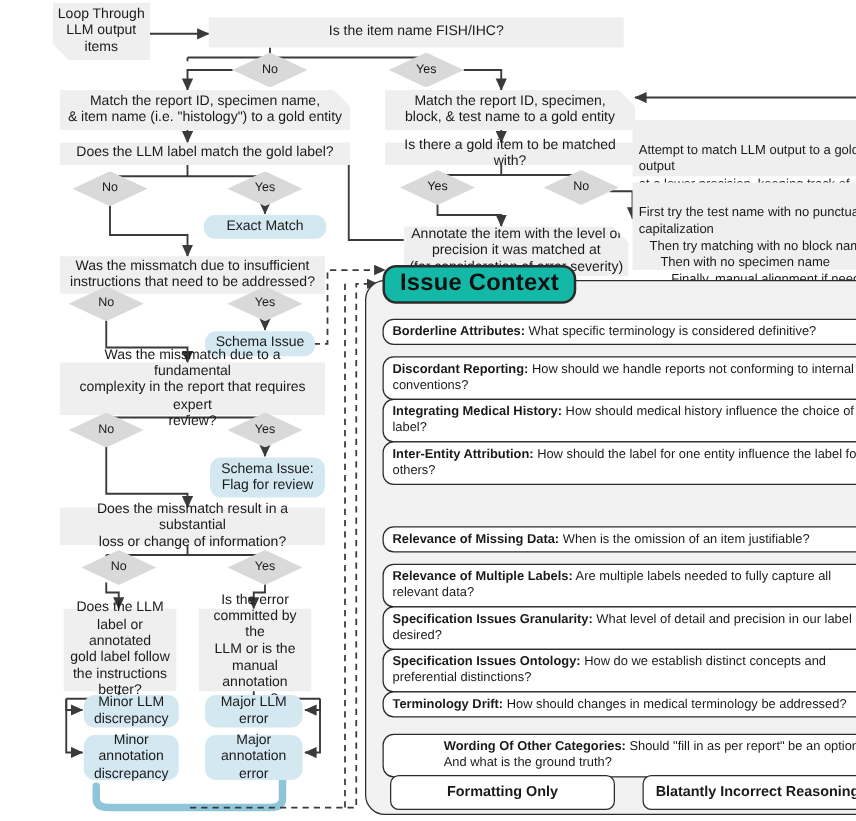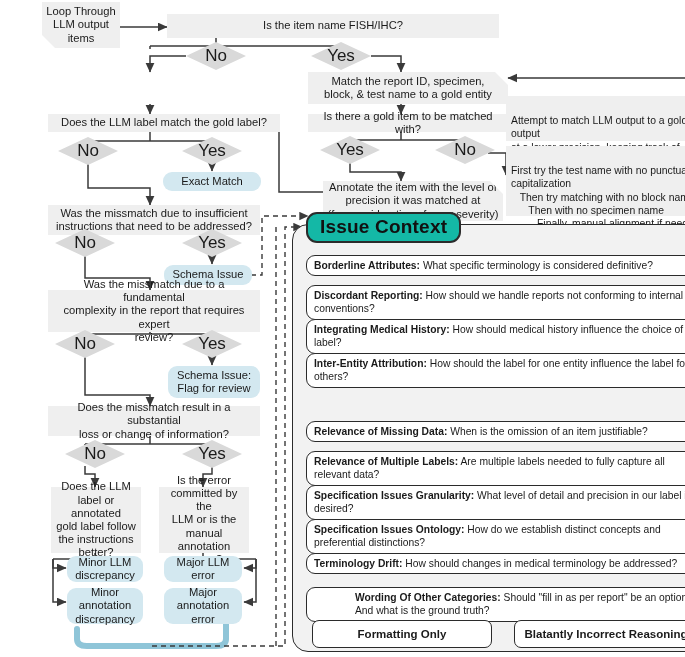--- a/index.html
+++ b/index.html
@@ -22,21 +22,21 @@
   
   .loopbox{background:#efefef;font-size:11.2px;padding:2px 4px;
            clip-path:polygon(0 0, 100% 0, 100% 100%, 13px 100%, 0 calc(100% - 13px));}
 
   
   .infobox{background:#efefef;font-size:10.4px;text-align:left;
            justify-content:flex-start;align-items:flex-start;padding:18px 5px;
            line-height:1.28;}
 
   
-  .diamond{background:#d9d9d9;font-size:17px;
+  .diamond{background:#d9d9d9;font-size:10px;
            clip-path:polygon(50% 0, 100% 50%, 50% 100%, 0 50%);}
 
   
   .result{background:#d3e8f0;border-radius:9px;font-size:11.2px;padding:2px 5px;}
 
   
   #panel{position:absolute;left:252px;top:224px;width:430px;height:428px;
          background:#f2f2f2;border:1.6px solid #2b2b2b;border-radius:16px;box-sizing:border-box;}
   #panel-title{position:absolute;left:266px;top:212px;
         background:#14b8a6;border:2px solid #2b2b2b;border-radius:11px;
@@ -159,20 +159,23 @@
     <span>Is the item name FISH/IHC?</span>
   </div>
 
   <div class="node diamond" style="left:146px;top:42px;width:60px;height:28px;">
     <span>No</span>
   </div>
   <div class="node diamond" style="left:271px;top:42px;width:60px;height:28px;">
     <span>Yes</span>
   </div>
 
+  <div class="node actbox" style="left:8px;top:72px;width:232px;height:32px;">
+    <span>Match the report ID, specimen name,<br>&amp; item name (i.e. "histology") to a gold entity</span>
+  </div>
   <div class="node actbox" style="left:268px;top:72px;width:200px;height:32px;">
     <span>Match the report ID, specimen,<br>block, &amp; test name to a gold entity</span>
   </div>
 
   <div class="node qbox" style="left:8px;top:114px;width:232px;height:18px;">
     <span>Does the LLM label match the gold label?</span>
   </div>
   <div class="node qbox" style="left:268px;top:114px;width:200px;height:18px;">
     <span>Is there a gold item to be matched with?</span>
   </div>

